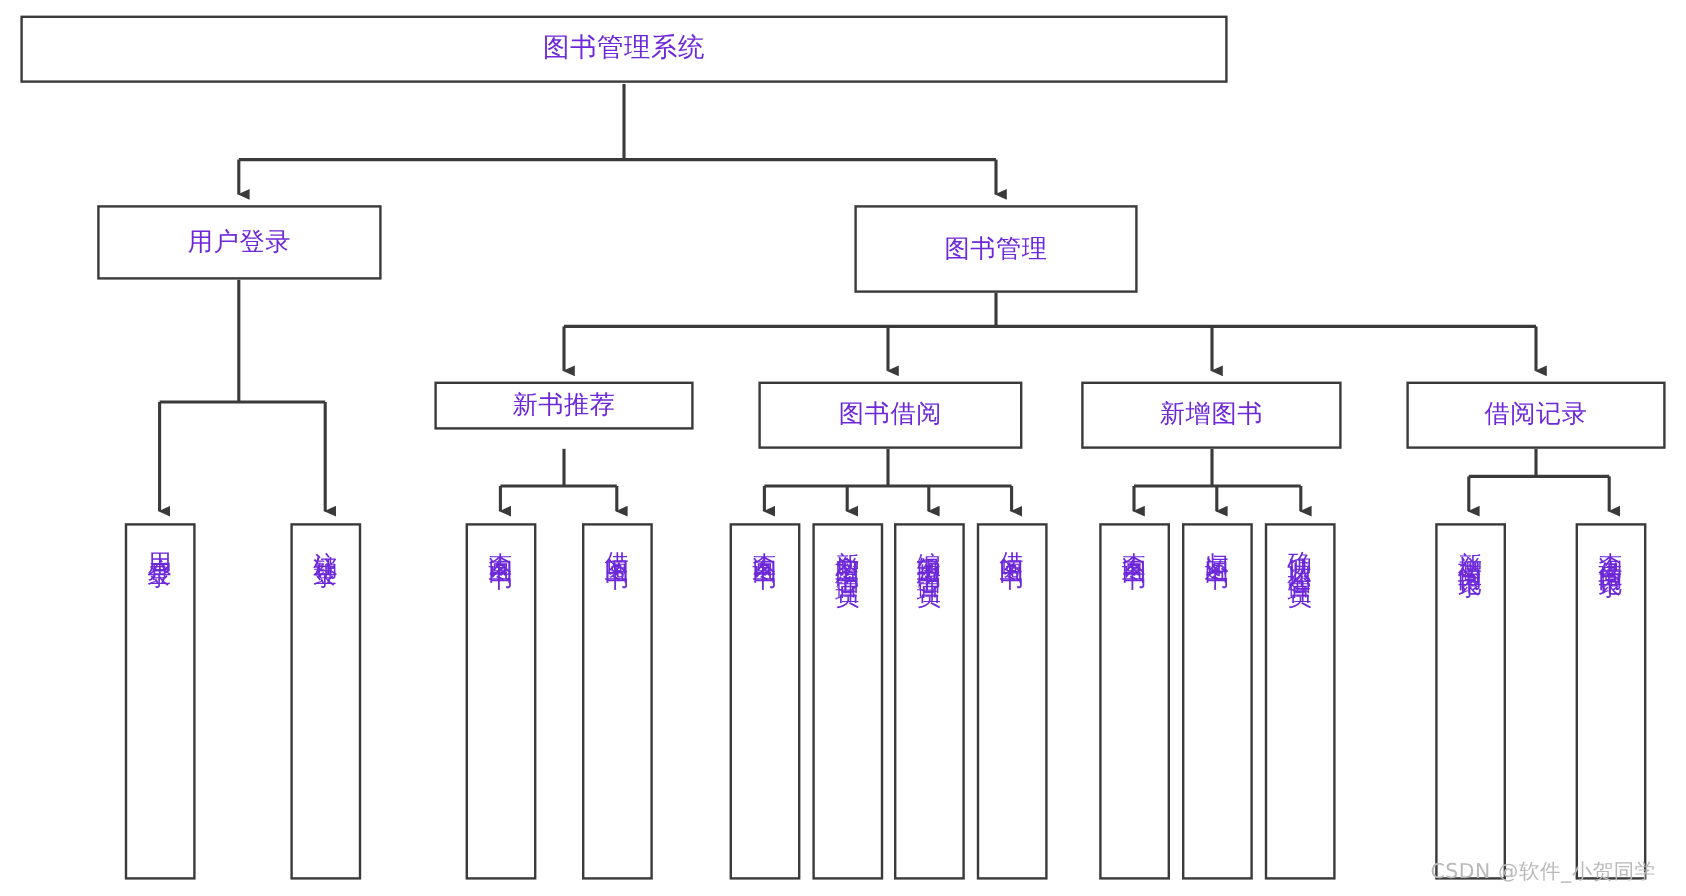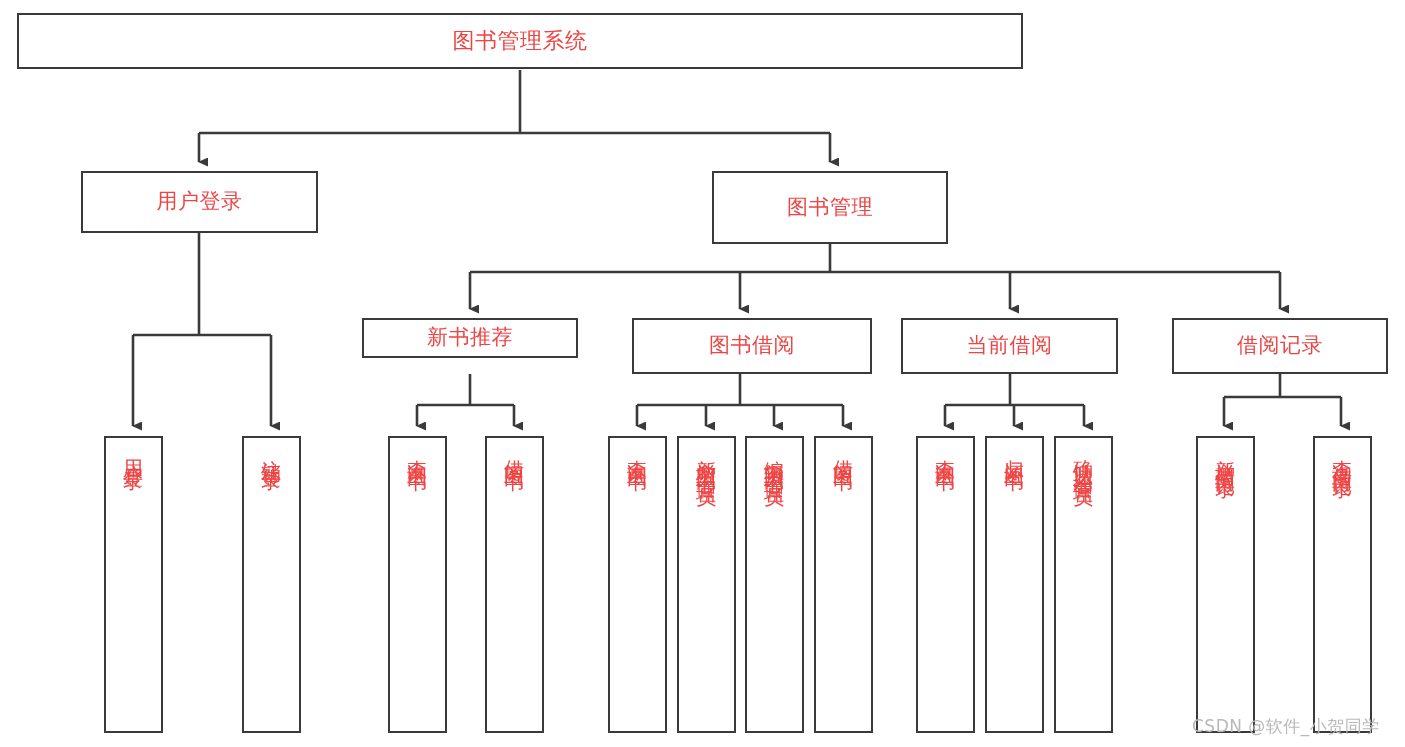--- a/index.html
+++ b/index.html
@@ -31,21 +31,21 @@
     position: absolute;
     box-sizing: border-box;
     background: #ffffff;
     border: 2.5px solid #3a3a3a;
     display: flex;
     align-items: center;
     justify-content: center;
     z-index: 2;
   }
   .node-label {
-    color: #ef4444;
+    color: #6d28d9;
     letter-spacing: 0.5px;
     line-height: 1.12;
     text-align: center;
     white-space: nowrap;
   }
   .h-node .node-label {
     font-size: 21px;
   }
   .root .node-label {
     font-size: 22px;
@@ -135,25 +135,25 @@
   <div class="node h-node" style="left:81px; top:171px; width:237px; height:62px;">
     <span class="node-label">用户登录</span>
   </div>
   <div class="node h-node" style="left:712px; top:171px; width:236px; height:73px;">
     <span class="node-label">图书管理</span>
   </div>
 
   <div class="node h-node" style="left:362px; top:318px; width:216px; height:40px;">
     <span class="node-label">新书推荐</span>
   </div>
-  <div class="node h-node" style="left:632px; top:318px; width:240px; height:56px;">
+  <div class="node h-node" style="left:632px; top:318px; width:220px; height:56px;">
     <span class="node-label">图书借阅</span>
   </div>
   <div class="node h-node" style="left:901px; top:318px; width:217px; height:56px;">
-    <span class="node-label">当前借阅</span>
+    <span class="node-label">新增图书</span>
   </div>
   <div class="node h-node" style="left:1172px; top:318px; width:216px; height:56px;">
     <span class="node-label">借阅记录</span>
   </div>
 
   <div class="node v-node" style="left:104px; top:436px; width:59px; height:297px;">
     <span class="node-label">用户登录</span>
   </div>
   <div class="node v-node" style="left:242px; top:436px; width:59px; height:297px;">
     <span class="node-label">注销登录</span>

